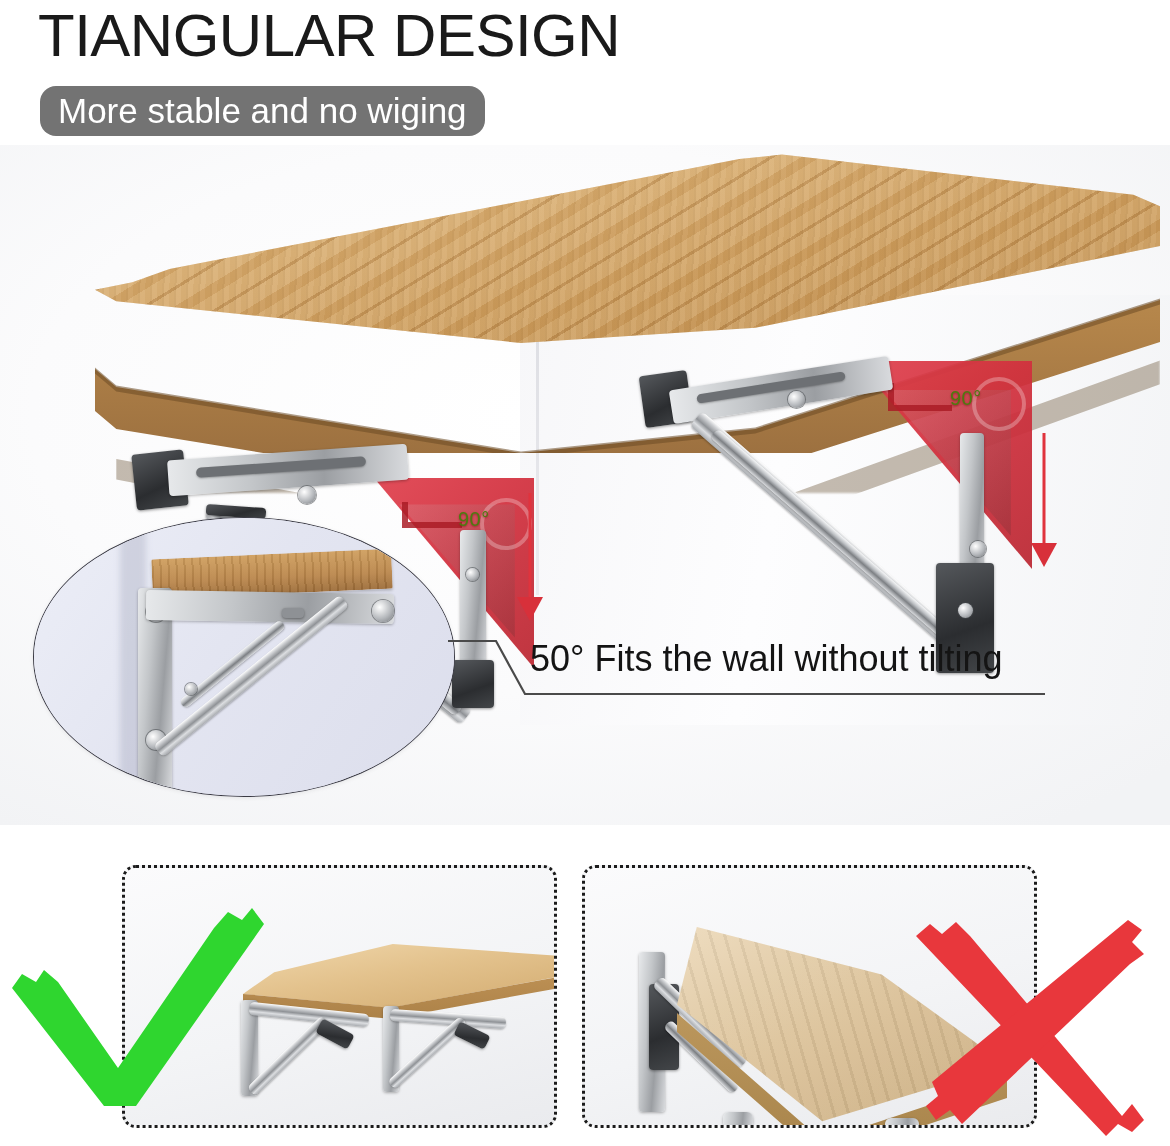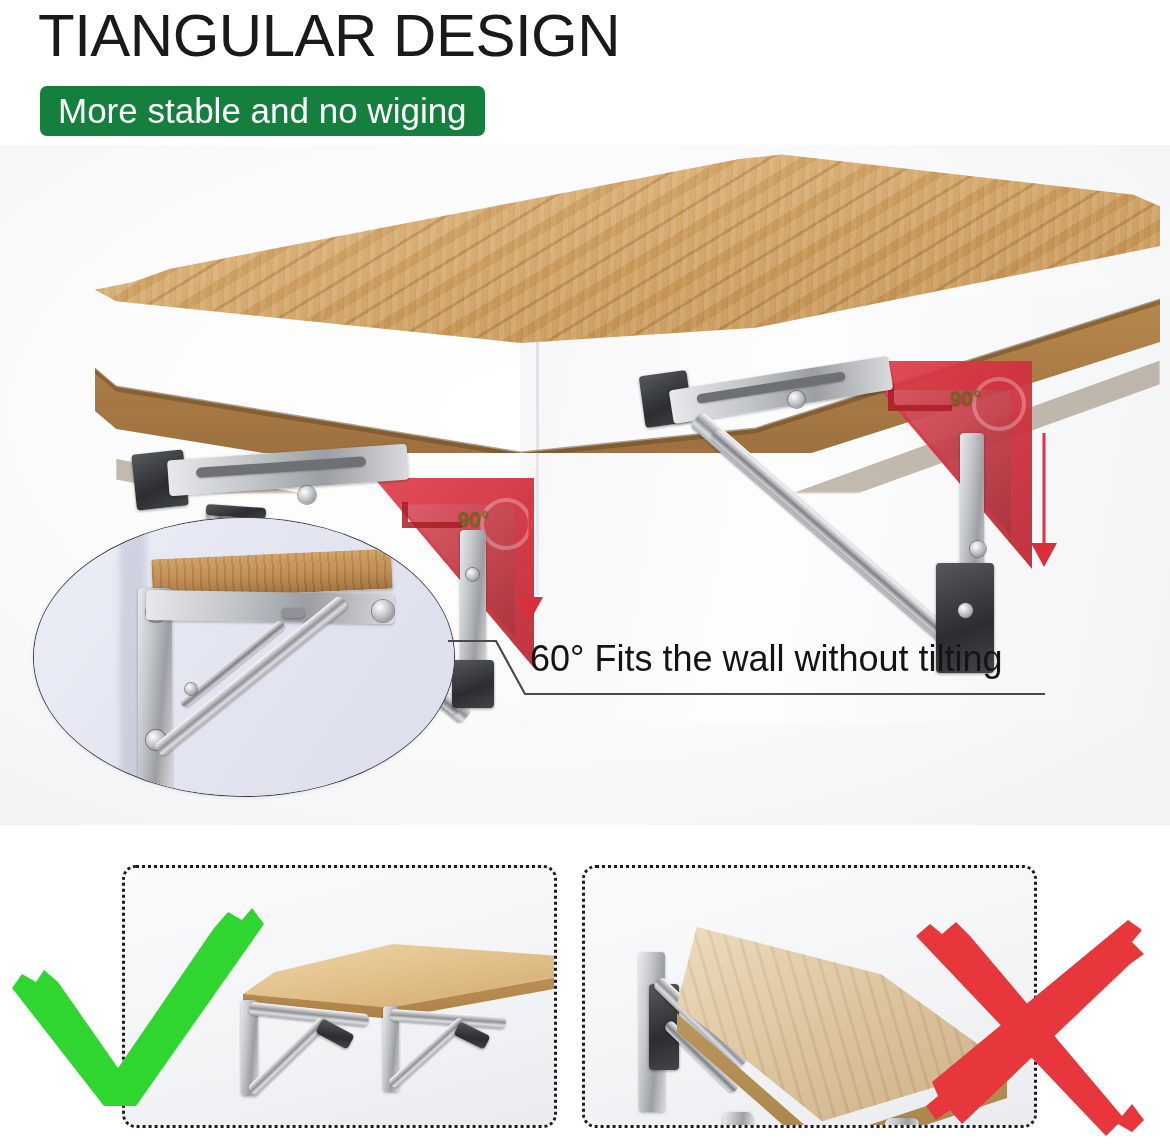--- a/index.html
+++ b/index.html
@@ -9,22 +9,22 @@
   
   .headline{
     position:absolute;left:38px;top:4px;
     font-size:60px;font-weight:normal;letter-spacing:-0.5px;
     color:#1a1a1a;line-height:1.05;white-space:nowrap;
     font-family:"Liberation Sans",sans-serif;
   }
   .subbadge{
     position:absolute;left:40px;top:86px;
     height:50px;box-sizing:border-box;
-    padding:0 18px;border-radius:7px;
-    background:#15803d;color:#ffffff;
+    padding:0 18px;border-radius:16px;
+    background:#737373;color:#ffffff;
     font-size:35px;line-height:50px;white-space:nowrap;
   }
 
   
   .hero{position:absolute;left:0;top:145px;width:1170px;height:680px;overflow:hidden;background:#ffffff;}
   .hero-bg{position:absolute;inset:0;background:
       radial-gradient(ellipse 900px 500px at 45% 40%, #ffffff 0%, #fbfbfc 55%, #f2f3f5 100%);}
 
   
   .wall{
@@ -298,21 +298,21 @@
     <div class="steel-bar thin" style="left:148px;top:182px;width:130px;height:10px;transform:rotate(-39deg);transform-origin:left center;"></div>
     <div class="bolt" style="left:338px;top:82px;width:22px;height:22px;"></div>
     <div class="bolt" style="left:151px;top:165px;width:12px;height:12px;"></div>
 
     <div class="dark-cap" style="left:248px;top:90px;width:22px;height:10px;background:#8e9195;"></div>
   </div>
 
   <svg style="position:absolute;left:430px;top:620px;width:640px;height:90px;overflow:visible;">
     <polyline points="18,21 66,21 95,74 615,74" fill="none" stroke="#4a4a4a" stroke-width="2.2"></polyline>
   </svg>
-  <div class="caption">60° Fits the wall without tilting</div>
+  <div class="caption">50° Fits the wall without tilting</div>
 
   <div class="panel" style="left:122px;top:865px;width:435px;height:263px;">
     <div class="panel-photo">
       <div class="photo-bg"></div>
       <div class="flat-top"></div>
       <div class="flat-face"></div>
 
       <div class="steel-plate" style="left:116px;top:132px;width:17px;height:96px;"></div>
       <div class="steel-bar" style="left:124px;top:140px;width:120px;height:13px;transform:rotate(6deg);"></div>
       <div class="steel-bar" style="left:126px;top:218px;width:104px;height:12px;transform:rotate(-44deg);transform-origin:left center;"></div>

